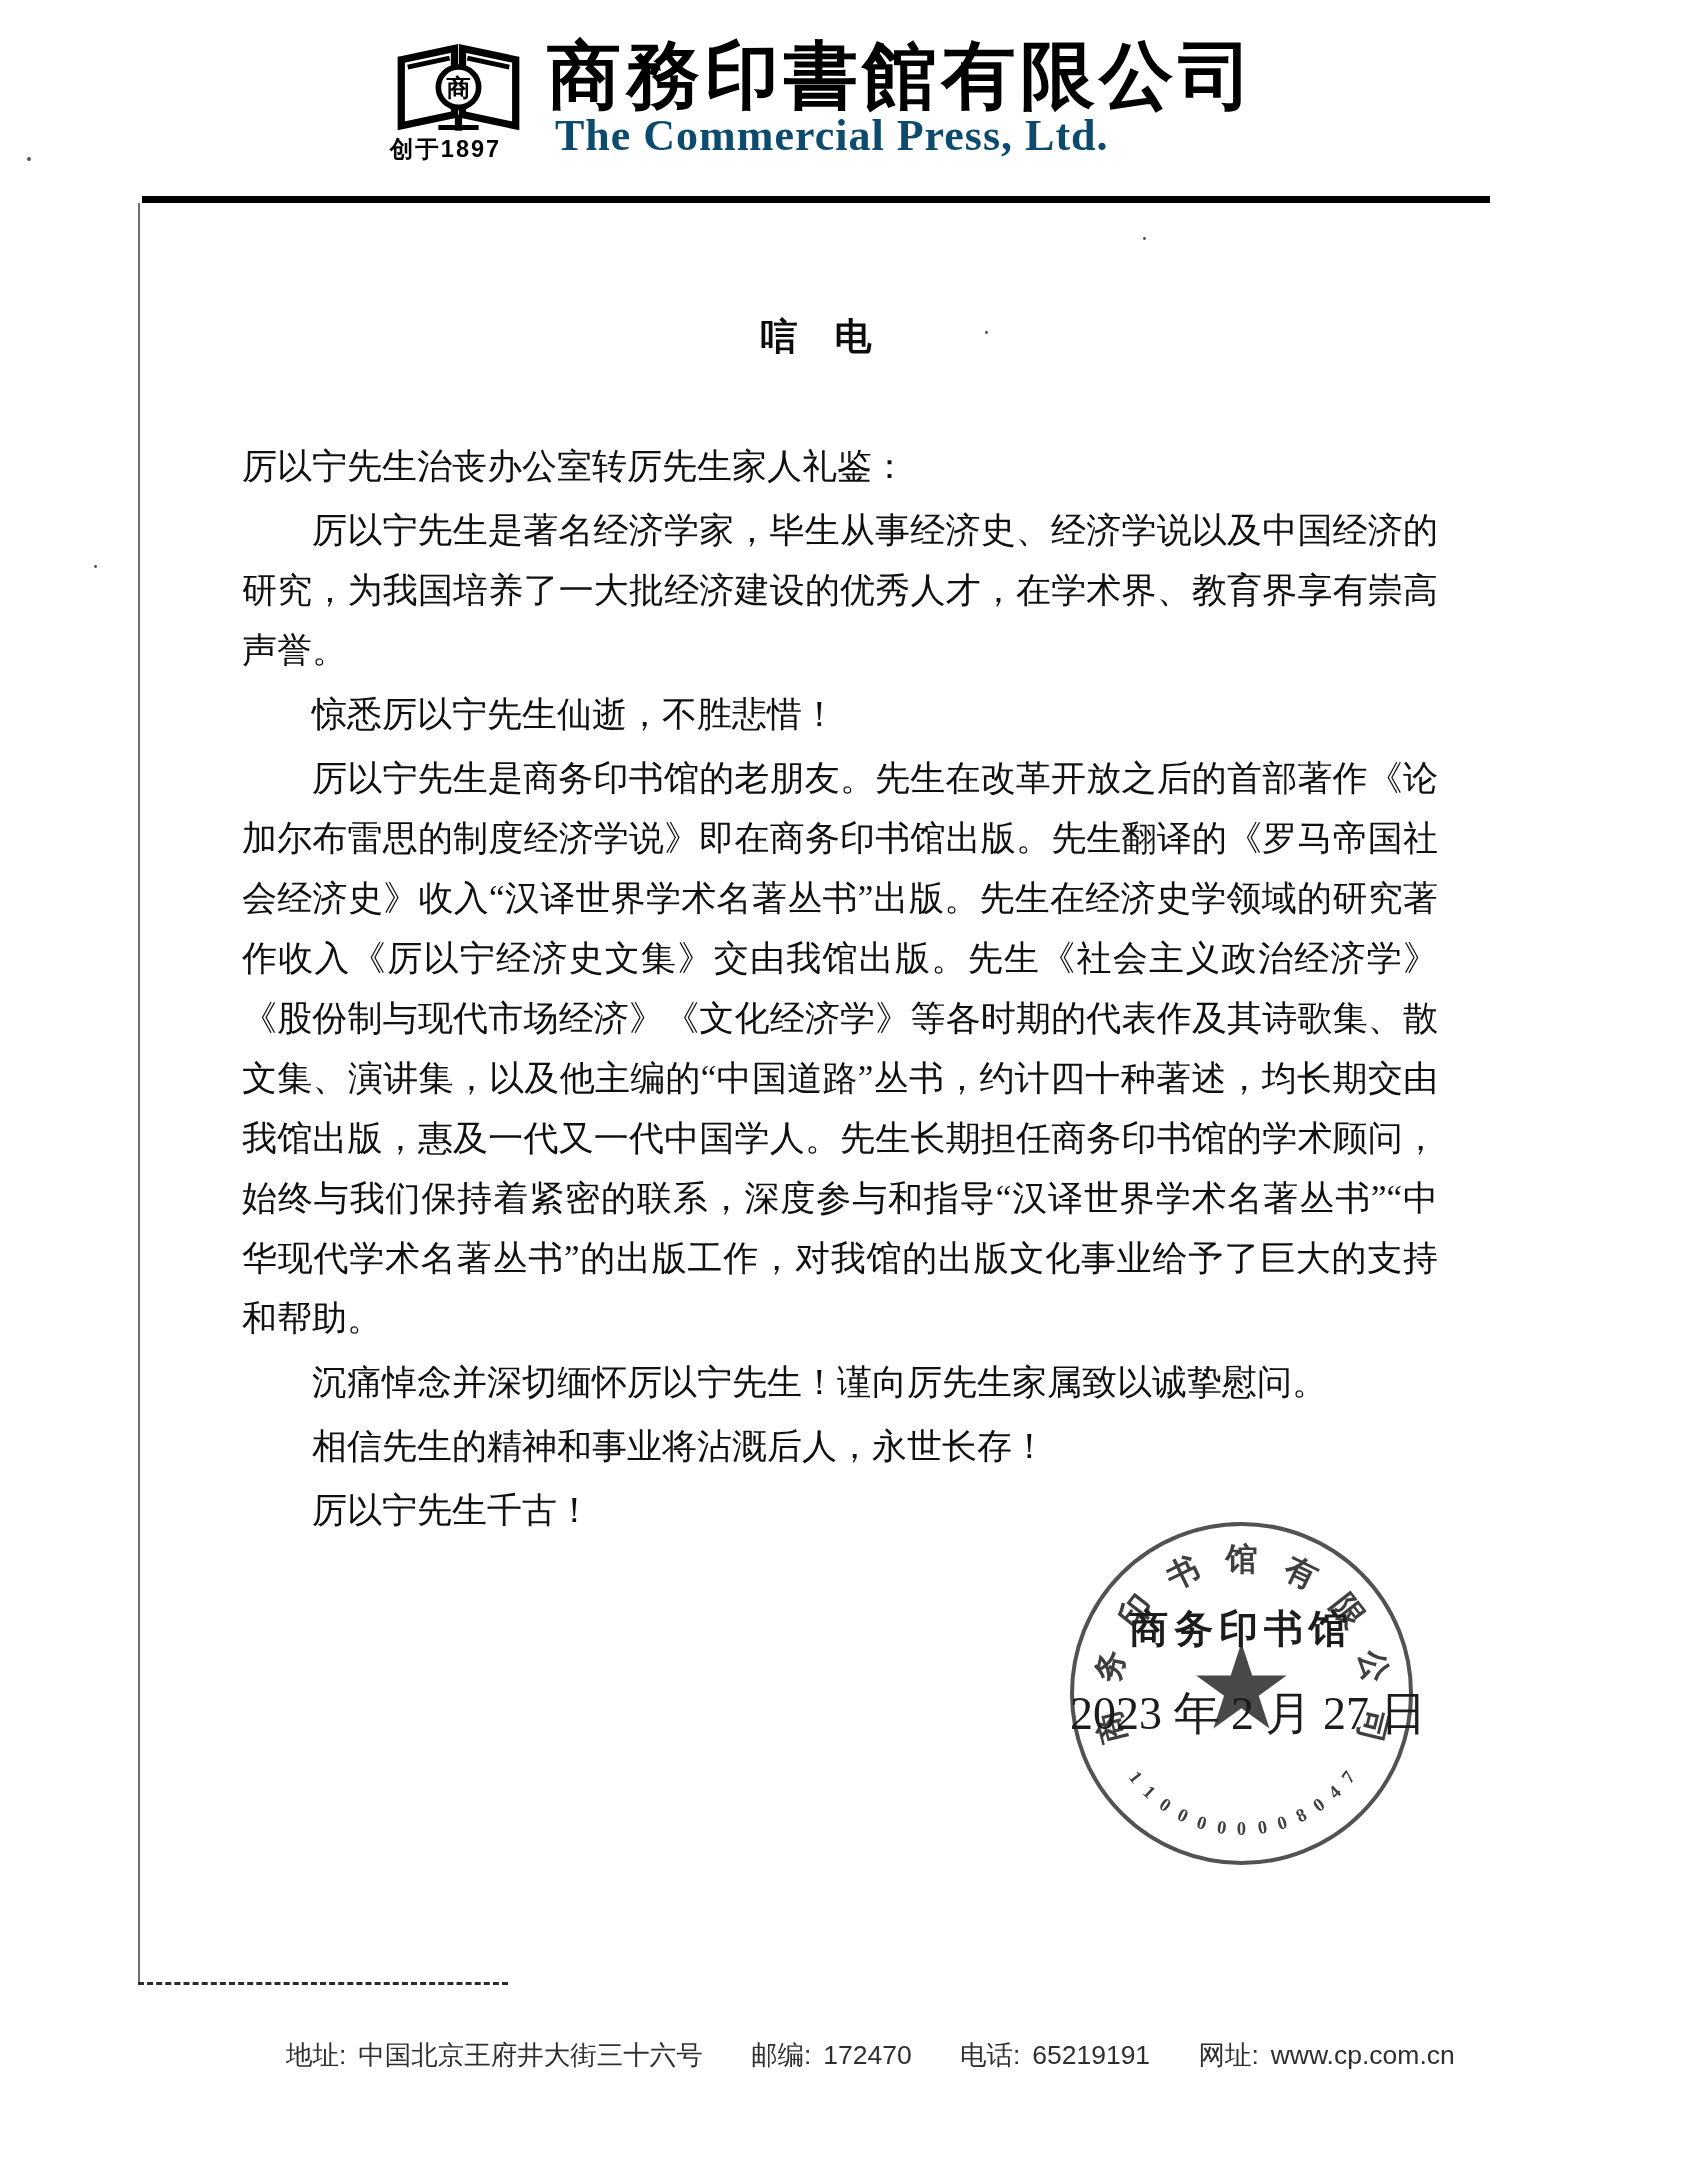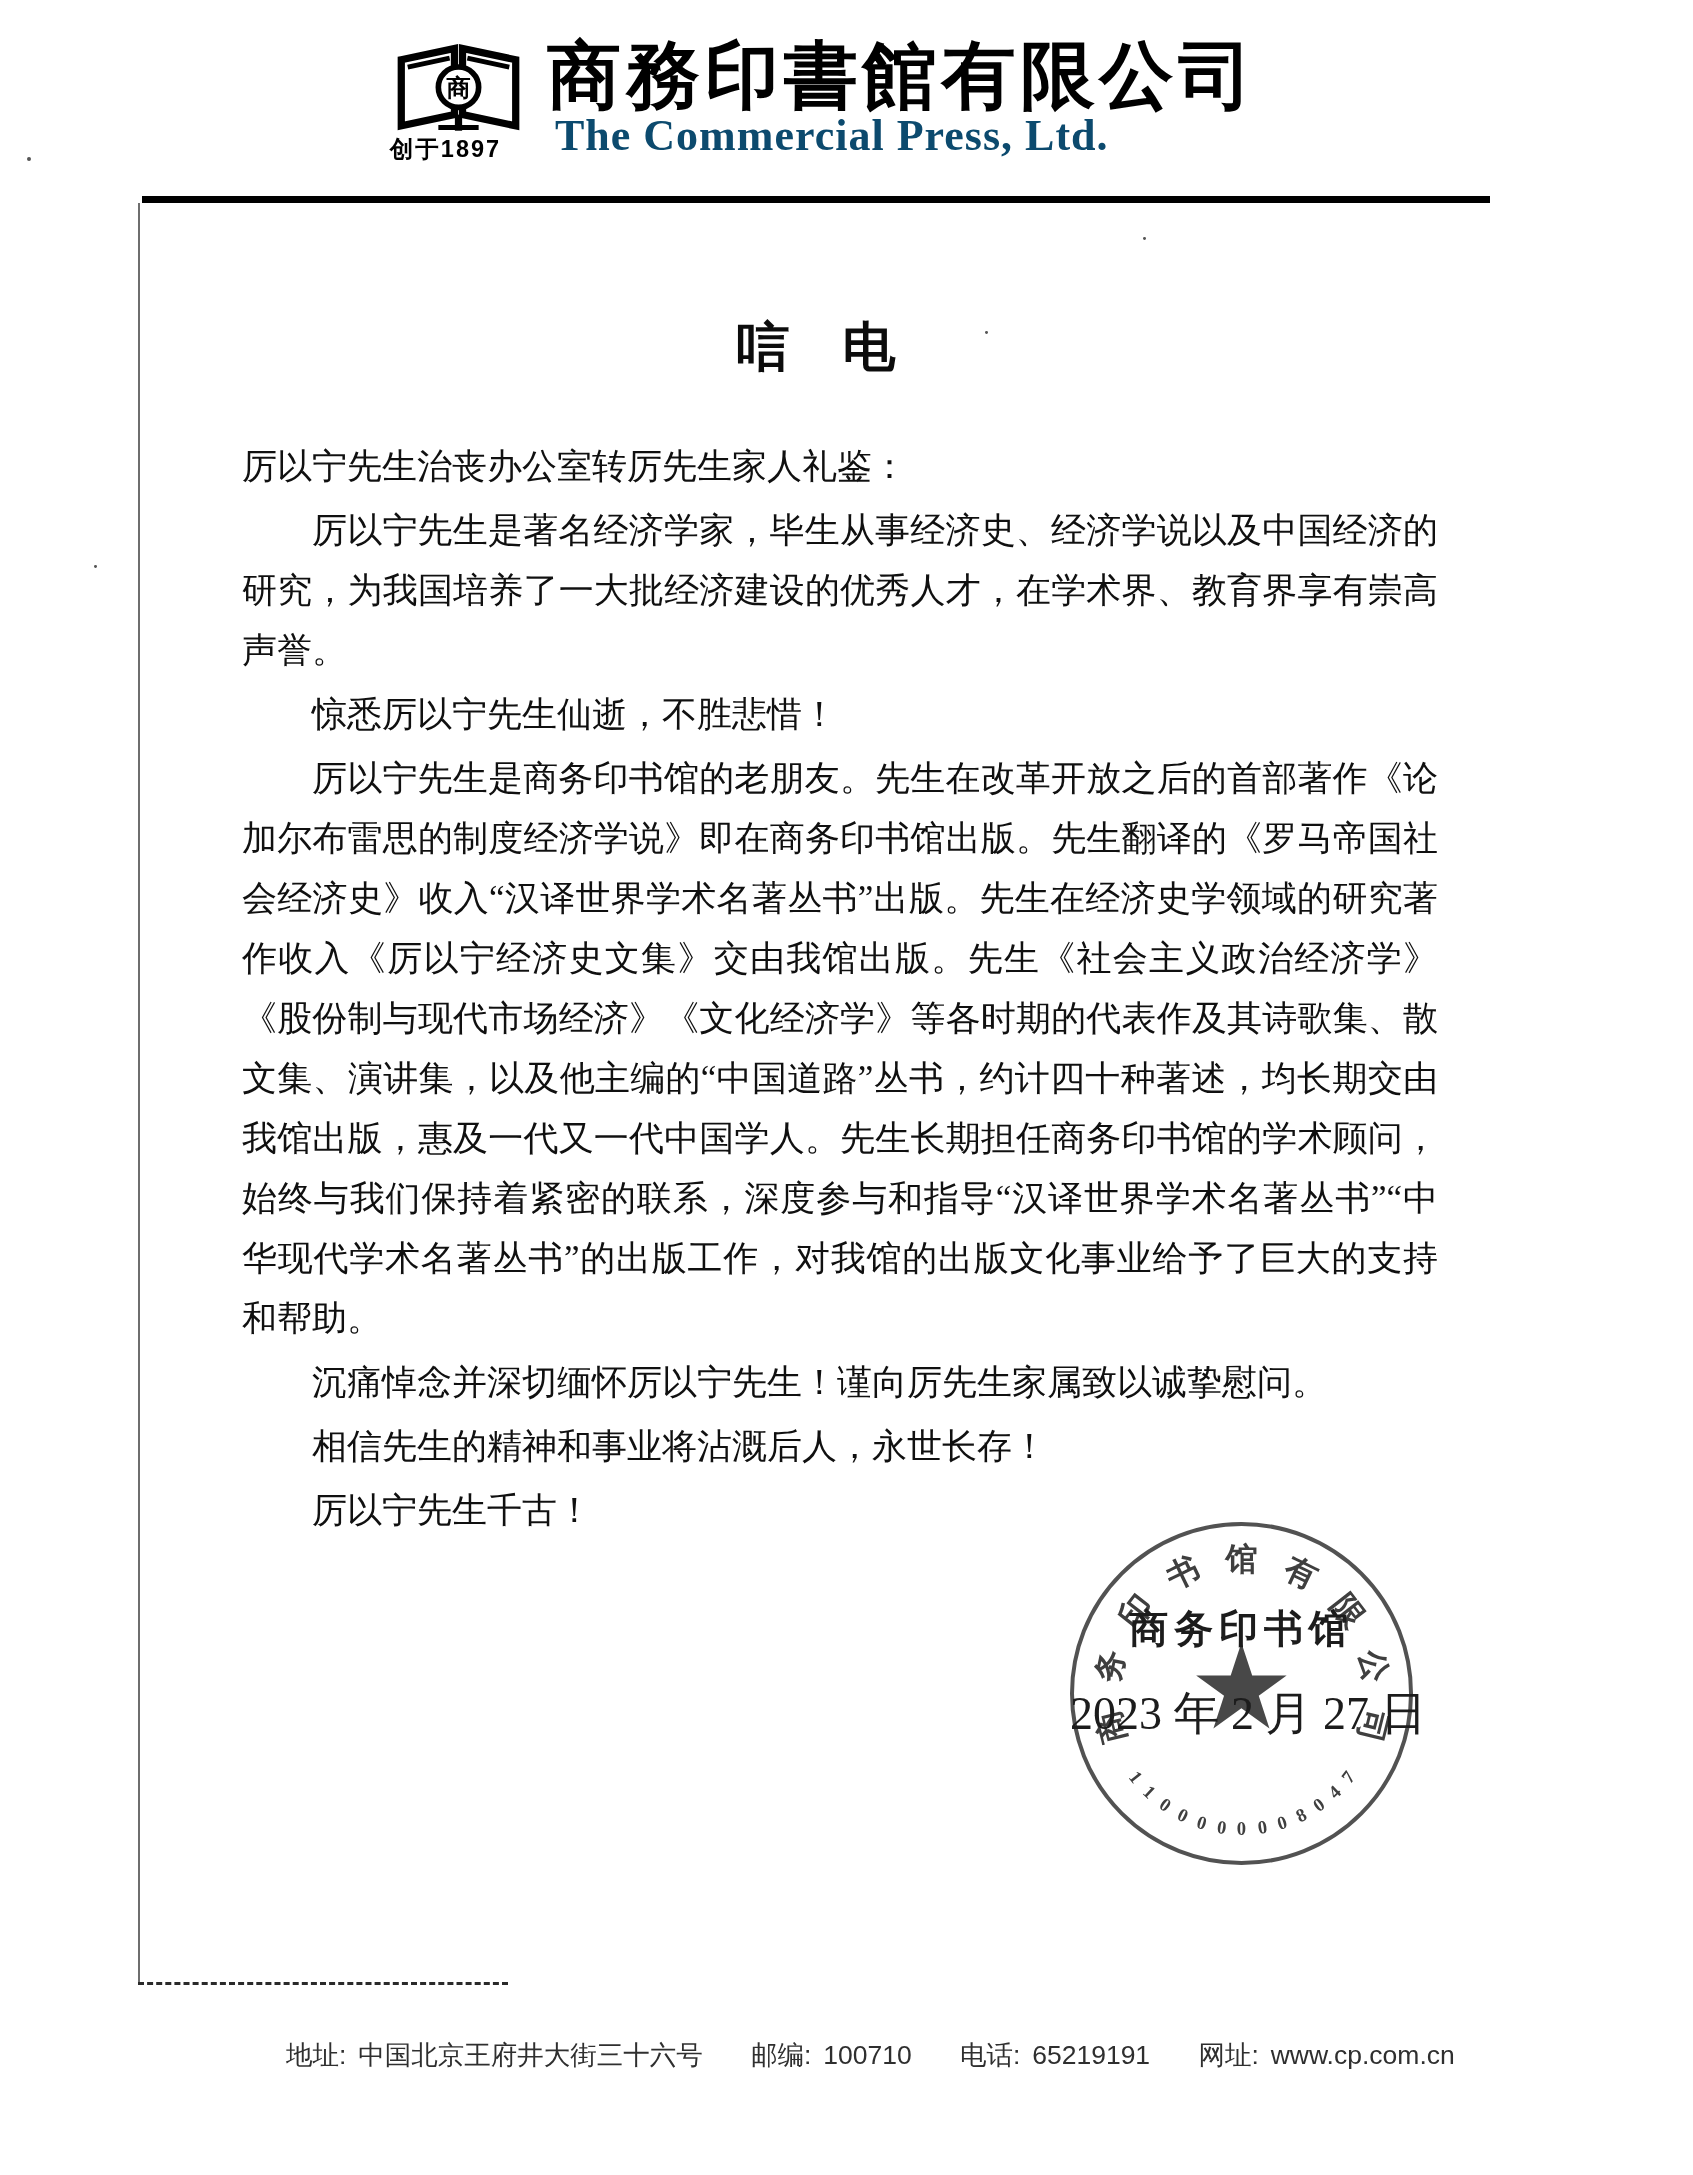--- a/index.html
+++ b/index.html
@@ -36,21 +36,21 @@
   .edge-line-v { position:absolute; left:138px; top:203px; width:2px; height:1781px; background:#6e6e6e; }
   .edge-line-b { position:absolute; left:138px; top:1982px; width:370px; height:0; border-top:3.9px dashed #2a2a2a; }
   .speck { position:absolute; background:#555; border-radius:50%; }
   .speck.s1 { left:27.4px;  top:157px;  width:3.9px; height:3.9px; }
   .speck.s2 { left:94px;  top:565px;  width:2.9px; height:2.9px; }
   .speck.s3 { left:985px; top:331px; width:2.9px; height:2.9px; }
   .speck.s4 { left:1143px; top:237px; width:2.9px; height:2.9px; }
   
   .doc-title {
     position:absolute; left:142px; top:312px; width:1348px;
-    text-align:center; font-size:53px; font-weight:bold; color:#0c0c0c;
+    text-align:center; font-size:37px; font-weight:bold; color:#0c0c0c;
   }
   .doc-body {
     position:absolute; left:238px; top:433px; width:1204px;
     font-size:35px; line-height:60px; color:#101010;
     text-align:justify;
   }
   .doc-body p { margin:4px; text-align:justify; text-align-last:left; }
   .doc-body p.indent { text-indent:2em; }
   
   .stamp { position:absolute; left:1070px; top:1522px; width:343px; height:343px; color:#3f3f3f; }
@@ -150,17 +150,17 @@
       <span class="serial-ch" style="transform: translate(-50%, -50%) rotate(-17.3333deg) translateY(135px);">0</span>
       <span class="serial-ch" style="transform: translate(-50%, -50%) rotate(-26deg) translateY(135px);">8</span>
       <span class="serial-ch" style="transform: translate(-50%, -50%) rotate(-34.6667deg) translateY(135px);">0</span>
       <span class="serial-ch" style="transform: translate(-50%, -50%) rotate(-43.3333deg) translateY(135px);">4</span>
       <span class="serial-ch" style="transform: translate(-50%, -50%) rotate(-52deg) translateY(135px);">7</span>
     </div>
 </div>
 
 <div class="page-footer">
   <span class="grp"><span class="lbl">地址:</span><span>中国北京王府井大街三十六号</span></span>
-  <span class="grp"><span class="lbl">邮编:</span><span>100710</span></span>
+  <span class="grp"><span class="lbl">邮编:</span><span>172470</span></span>
   <span class="grp"><span class="lbl">电话:</span><span>65219191</span></span>
   <span class="grp"><span class="lbl">网址:</span><span>www.cp.com.cn</span></span>
 </div>
 
 
 </body></html>

